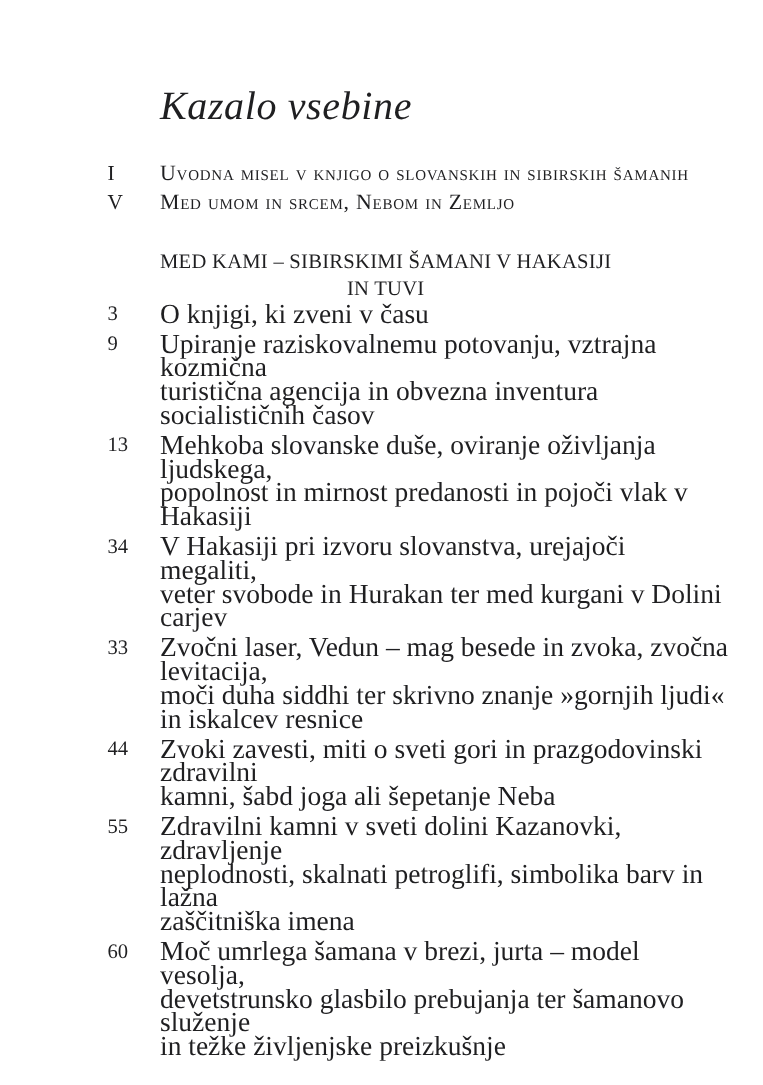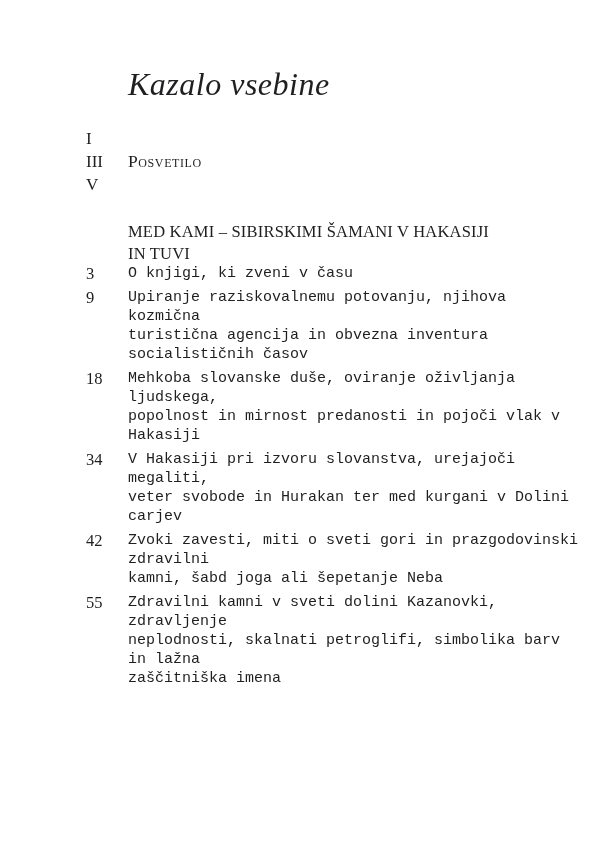--- a/index.html
+++ b/index.html
@@ -43,82 +43,92 @@
     letter-spacing: 0.6px;
     white-space: nowrap;
   }
   
   .heading-row { margin-top: 27px; }
   .heading-text {
     font-size: 16.5px;
     line-height: 21.5px;
     letter-spacing: 0.2px;
     white-space: pre-line;
+    text-align: center;
   }
   
   .entry-row { margin-bottom: 5px; }
   .entry-text {
-    font-size: 15px;
+    font-size: 22px;
     line-height: 19px;
     white-space: pre-line;
     width: 455px;
-    font-family: Liberation Mono, monospace;
   }
 </style>
 </head>
 <body>
 
 <div class="page">
 
   <div class="title">Kazalo vsebine</div>
 
   <div class="toc">
 
     <div class="row fm-row">
       <span class="num">I</span>
-    </div>
-    <div class="row fm-row">
-      <span class="num">III</span>
-      <span class="fm-text">Posvetilo</span>
+      <span class="fm-text">Uvodna misel v knjigo o slovanskih in sibirskih šamanih</span>
     </div>
     <div class="row fm-row">
       <span class="num">V</span>
+      <span class="fm-text">Med umom in srcem, Nebom in Zemljo</span>
     </div>
 
     <div class="row heading-row">
       <span class="num"></span>
       <span class="heading-text">MED KAMI – SIBIRSKIMI ŠAMANI V HAKASIJI
 IN TUVI</span>
     </div>
 
     <div class="row entry-row">
       <span class="num">3</span>
       <span class="entry-text">O knjigi, ki zveni v času</span>
     </div>
     <div class="row entry-row">
       <span class="num">9</span>
-      <span class="entry-text">Upiranje raziskovalnemu potovanju, njihova kozmična
+      <span class="entry-text">Upiranje raziskovalnemu potovanju, vztrajna kozmična
 turistična agencija in obvezna inventura socialističnih časov</span>
     </div>
     <div class="row entry-row">
-      <span class="num">18</span>
+      <span class="num">13</span>
       <span class="entry-text">Mehkoba slovanske duše, oviranje oživljanja ljudskega,
 popolnost in mirnost predanosti in pojoči vlak v Hakasiji</span>
     </div>
     <div class="row entry-row">
       <span class="num">34</span>
       <span class="entry-text">V Hakasiji pri izvoru slovanstva, urejajoči megaliti,
 veter svobode in Hurakan ter med kurgani v Dolini carjev</span>
     </div>
     <div class="row entry-row">
-      <span class="num">42</span>
+      <span class="num">33</span>
+      <span class="entry-text">Zvočni laser, Vedun – mag besede in zvoka, zvočna levitacija,
+moči duha siddhi ter skrivno znanje »gornjih ljudi«
+in iskalcev resnice</span>
+    </div>
+    <div class="row entry-row">
+      <span class="num">44</span>
       <span class="entry-text">Zvoki zavesti, miti o sveti gori in prazgodovinski zdravilni
 kamni, šabd joga ali šepetanje Neba</span>
     </div>
     <div class="row entry-row">
       <span class="num">55</span>
       <span class="entry-text">Zdravilni kamni v sveti dolini Kazanovki, zdravljenje
 neplodnosti, skalnati petroglifi, simbolika barv in lažna
 zaščitniška imena</span>
     </div>
+    <div class="row entry-row">
+      <span class="num">60</span>
+      <span class="entry-text">Moč umrlega šamana v brezi, jurta – model vesolja,
+devetstrunsko glasbilo prebujanja ter šamanovo služenje
+in težke življenjske preizkušnje</span>
+    </div>
 
   </div>
 </div>
 
 </body></html>

